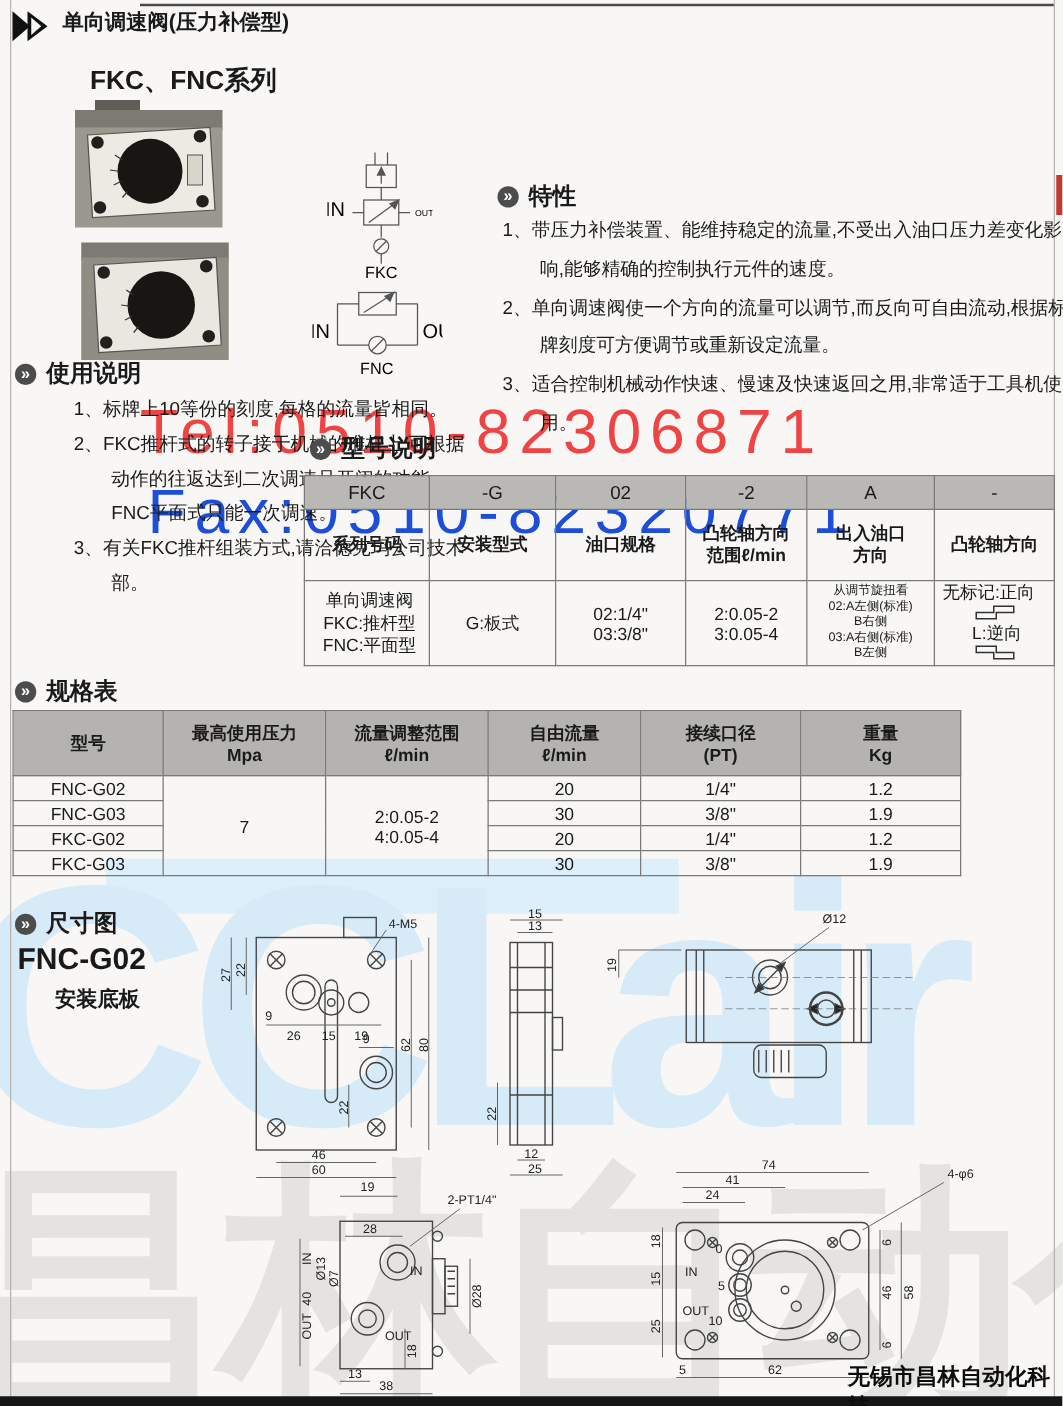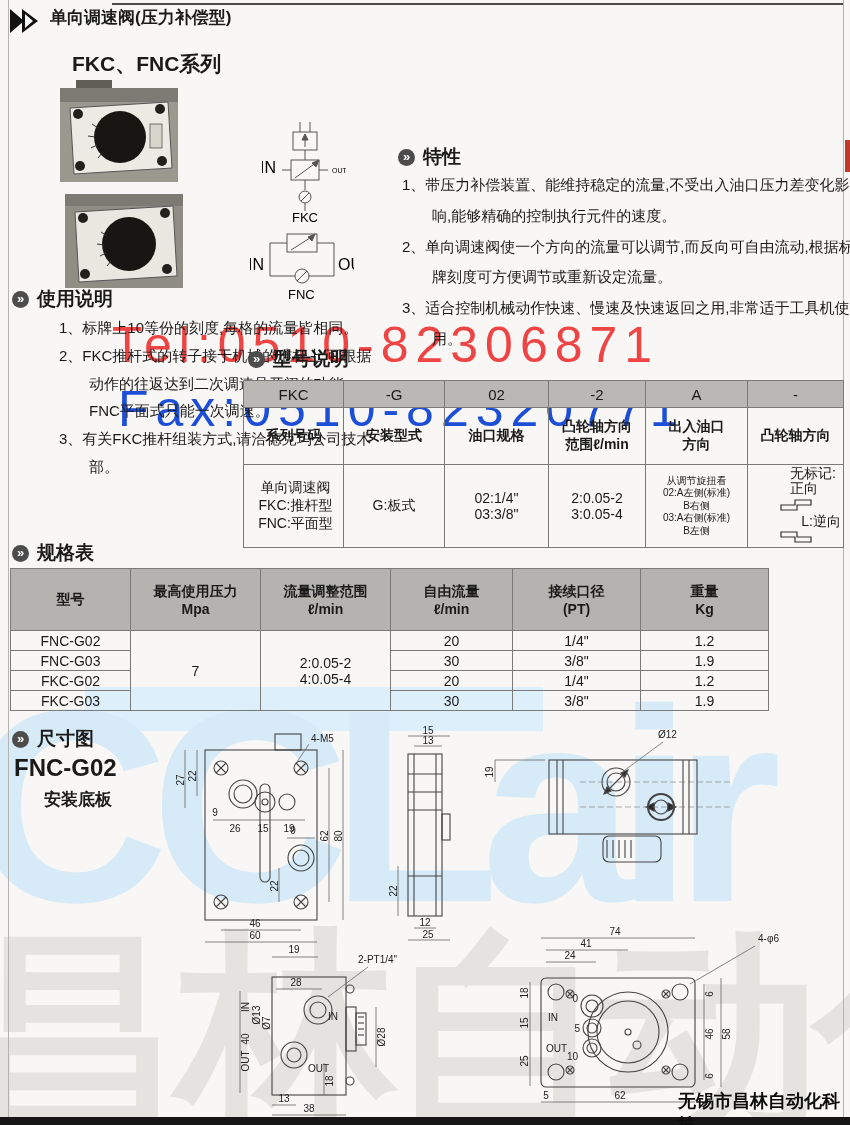--- a/index.html
+++ b/index.html
@@ -42,23 +42,23 @@
   table { border-collapse:collapse; table-layout:fixed; position:absolute; z-index:2;
           font-size:14px; text-align:center; }
   td, th { border:1px solid #7a7a78; padding:1px 2px; vertical-align:middle; background:transparent; }
   .pre { white-space:pre-line; }
   .model-table { left:243px; top:380px; width:600px; }
   .model-table .code { background:#b9b8b4; height:27px; font-size:15px; }
   .model-table .lbl { height:57px; font-weight:bold; }
   .model-table .det { height:68px; }
   .model-table .small { font-size:10px; line-height:1.25; }
   .spec-table { left:10px; top:568px; width:758px; }
-  .spec-table th { background:#b4b3af; height:62px; font-weight:bold;text-align:center; }
+  .spec-table th { background:#b4b3af; height:52px; font-weight:bold;text-align:center; }
   .spec-table td { height:20px; }
-  .cam-cell div { line-height:1.1;margin-left:36px; }
+  .cam-cell div { line-height:1.1; }
   .cam-shape { display:block; margin:1px auto 2px auto; }
 
   .dims-model { position:absolute; left:14px; top:754px; font-size:24px; font-weight:bold; z-index:2; }
   .dims-sub { position:absolute; left:44px; top:788px; font-size:17px; font-weight:bold; z-index:2; }
 
   .drawing { position:absolute; z-index:2; }
   .drawing text { font-size:10px; fill:#222; font-family:"Liberation Sans",sans-serif; }
   .drawing .ln { stroke:#666; stroke-width:0.8; fill:none; }
   .drawing .sh { stroke:#444; stroke-width:1.1; fill:none; }
   .drawing .thin { stroke:#777; stroke-width:0.6; fill:none; }
@@ -235,21 +235,21 @@
       <td class="det pre small">从调节旋扭看
 02:A左侧(标准)
 B右侧
 03:A右侧(标准)
 B左侧</td>
       <td class="det cam-cell">
         <div style="text-align:left;padding-left:4px">无标记:正向</div>
         <svg class="cam-shape" width="34" height="14" viewBox="0 0 34 14">
           <path d="M2,12 h16 v-5 h14 v-5 h-16 v5 h-14 z" fill="none" stroke="#333" stroke-width="1.2"></path>
         </svg>
-        <div style="text-align:right;padding-left:4px">L:逆向</div>
+        <div style="text-align:center;padding-left:4px">L:逆向</div>
         <svg class="cam-shape" width="34" height="14" viewBox="0 0 34 14">
           <path d="M2,2 h16 v5 h14 v5 h-16 v-5 h-14 z" fill="none" stroke="#333" stroke-width="1.2"></path>
         </svg>
       </td>
     </tr>
   </tbody>
     </table>
 
   <div class="sec-head" style="left:12px;top:540px">
     <span class="sec-icon">»</span>

